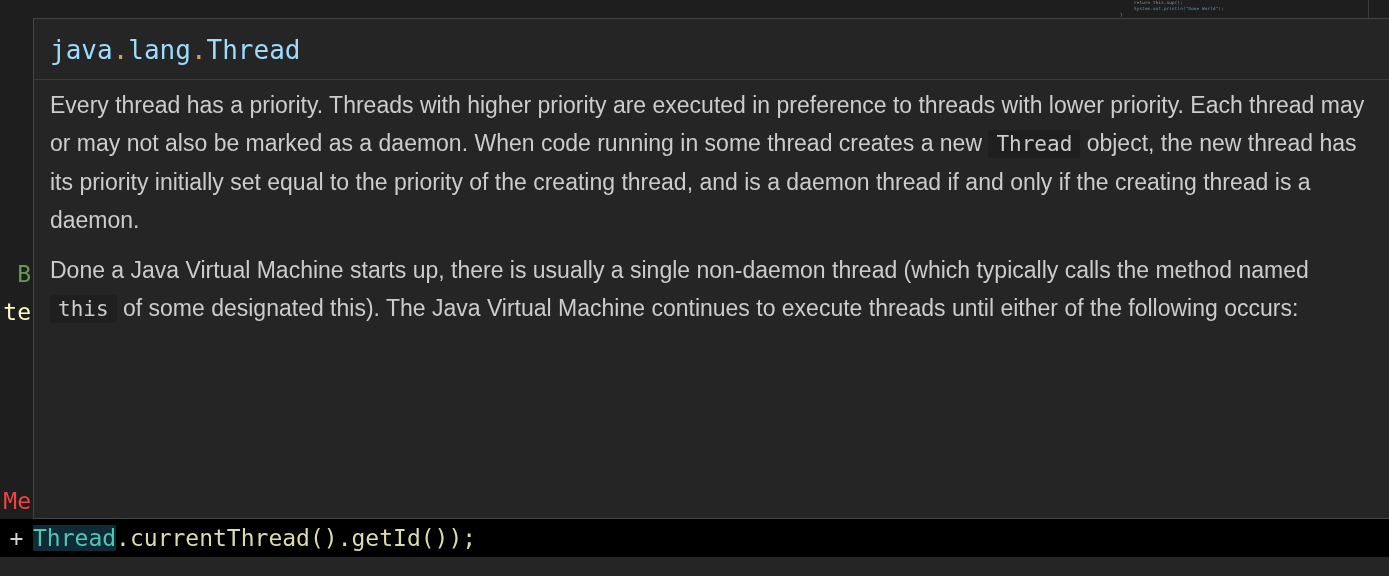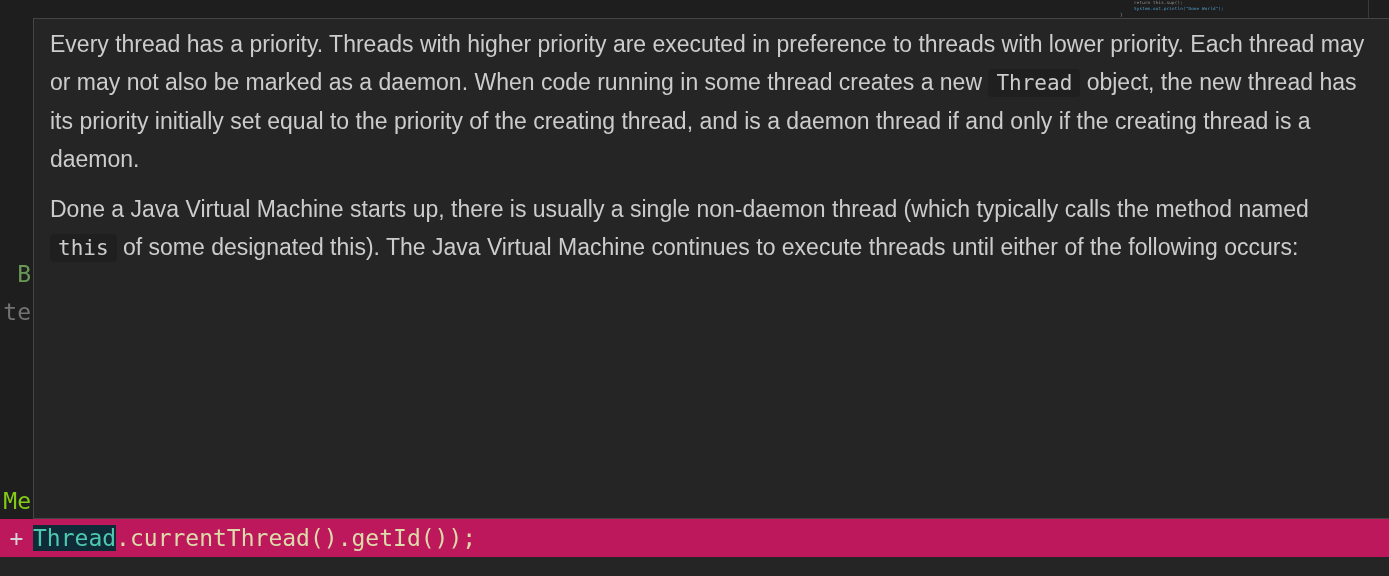--- a/index.html
+++ b/index.html
@@ -73,31 +73,31 @@
     font-size: 23px;
     line-height: 38px;
     white-space: pre;
   }
   .code-frag {
     position: absolute;
     right: 2px;
     white-space: pre;
   }
   .c-green  { color: #6A9955; }
-  .c-blue   { color: #737373; }
-  .c-yellow { color: #84cc16; }
+  .c-blue   { color: #fef9c3; }
+  .c-yellow { color: #ef4444; }
 
   
   #bottom-code-line {
     position: absolute;
     left: 0;
     top: 519px;
     width: 1389px;
     height: 38px;
-    background: #be185d;
+    background: #000000;
     font-family: "DejaVu Sans Mono", monospace;
     font-size: 23px;
     line-height: 38px;
     white-space: pre;
     overflow: hidden;
   }
   #bottom-code-line .plus {
     display: inline-block;
     width: 33px;
     text-align: center;
@@ -248,20 +248,23 @@
 <div class="minimap-divider"></div>
 
 <div class="code-col">
   <div class="code-frag c-green" style="top:255px;">B</div>
   <div class="code-frag c-blue" style="top:293px;">te</div>
   <div class="code-frag c-yellow" style="top:482px;">Me</div>
 </div>
 
 <div id="doc-popup">
 
+  <div id="doc-header">
+    <div class="sig"><span class="sig-id">java</span><span class="sig-dot">.</span><span class="sig-id">lang</span><span class="sig-dot">.</span><span class="sig-type">Thread</span></div>
+  </div>
 
   <div id="doc-body">
 
 
     <p class="doc-para"><span>Every thread has a priority. Threads with higher priority are executed in preference to threads with lower priority. Each thread may or may not also be marked as a daemon. When code running in some thread creates a new </span><code class="inline-code">Thread</code><span> object, the new thread has its priority initially set equal to the priority of the creating thread, and is a daemon thread if and only if the creating thread is a daemon.</span></p>
 
     <p class="doc-para"><span>Done a Java Virtual Machine starts up, there is usually a single non-daemon thread (which typically calls the method named </span><code class="inline-code">this</code><span> of some designated this). The Java Virtual Machine continues to execute threads until either of the following occurs:</span></p>
 
 
   </div>

